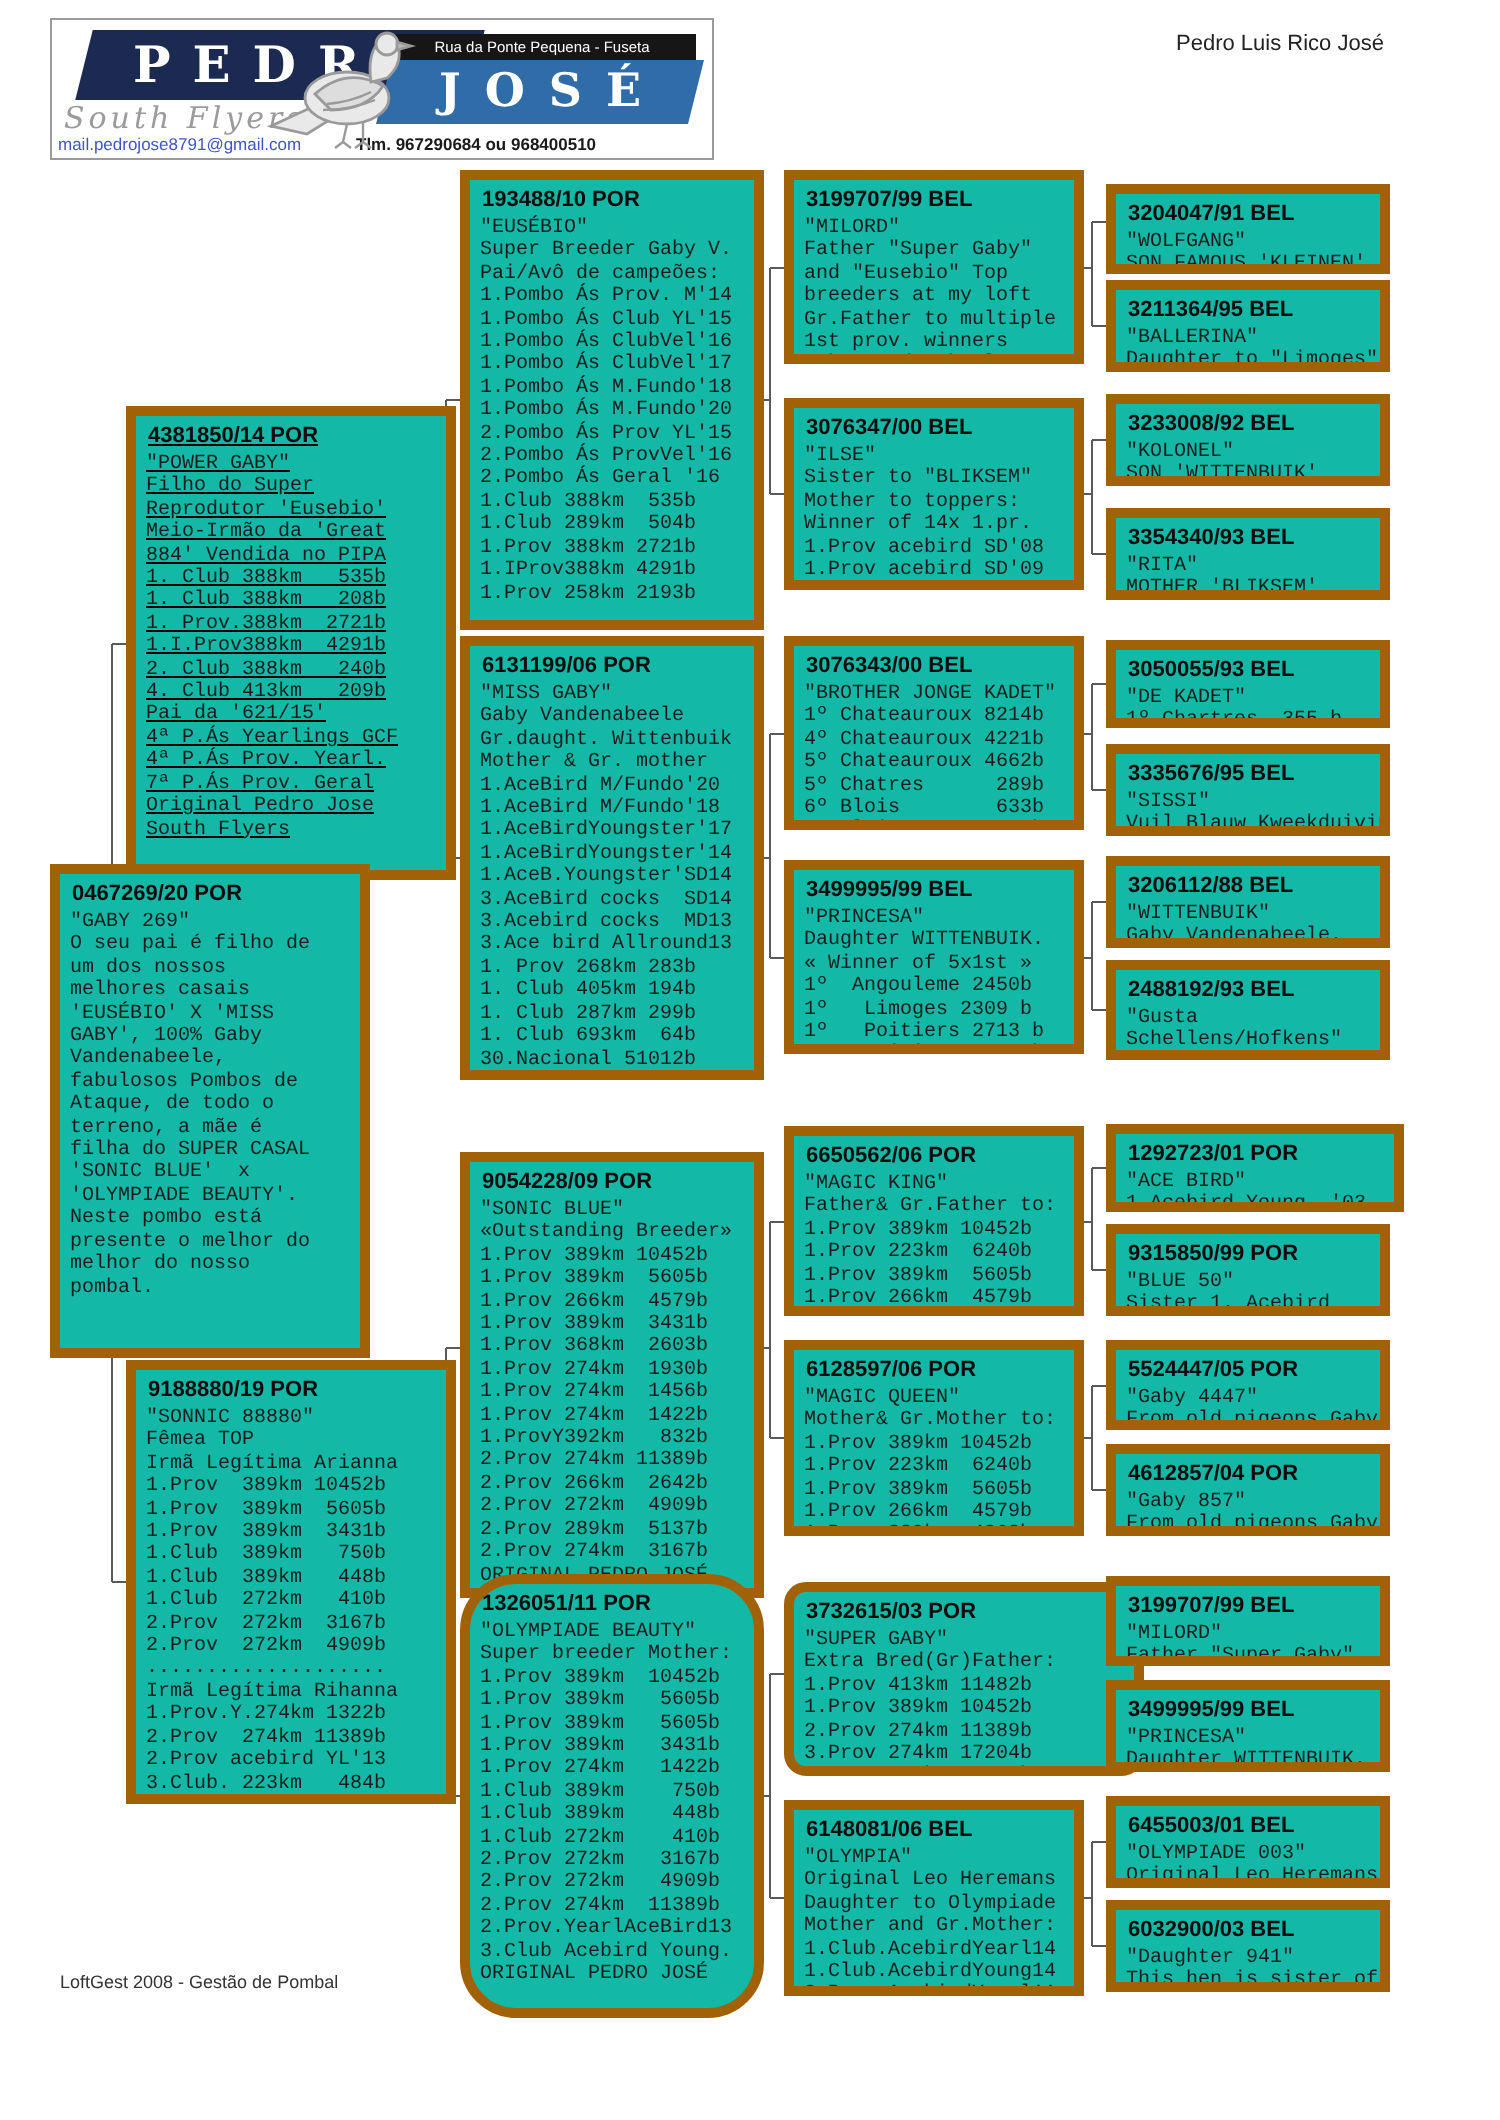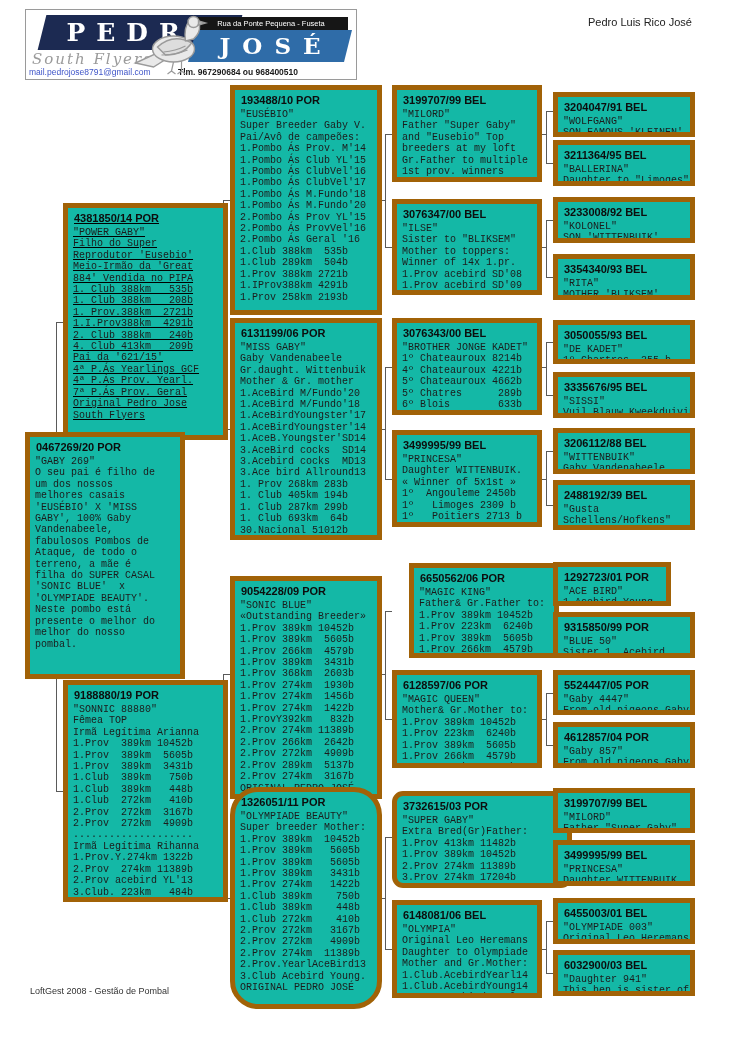--- a/index.html
+++ b/index.html
@@ -305,21 +305,21 @@
       <div class="pbox" style="left: 392px; top: 430px; width: 150px; height: 97px;">
     <div class="ring">3499995/99 BEL</div>
     <pre class="body">"PRINCESA"
 Daughter WITTENBUIK.
 « Winner of 5x1st »
 1º  Angouleme 2450b
 1º   Limoges 2309 b
 1º   Poitiers 2713 b
 2º   Poitiers 1435 b</pre>
   </div>
-      <div class="pbox" style="left: 392px; top: 563px; width: 150px; height: 95px; margin-left: 17px;">
+      <div class="pbox" style="left: 392px; top: 563px; width: 150px; height: 95px;">
     <div class="ring">6650562/06 POR</div>
     <pre class="body">"MAGIC KING"
 Father&amp; Gr.Father to:
 1.Prov 389km 10452b
 1.Prov 223km  6240b
 1.Prov 389km  5605b
 1.Prov 266km  4579b
 1.Prov 389km  4368b</pre>
   </div>
       <div class="pbox" style="left: 392px; top: 670px; width: 150px; height: 98px;">
@@ -381,25 +381,25 @@
     <div class="ring">3335676/95 BEL</div>
     <pre class="body">"SISSI"
 Vuil Blauw Kweekduivin</pre>
   </div>
       <div class="pbox" style="left: 553px; top: 428px; width: 142px; height: 46px;">
     <div class="ring">3206112/88 BEL</div>
     <pre class="body">"WITTENBUIK"
 Gaby Vandenabeele.</pre>
   </div>
       <div class="pbox" style="left: 553px; top: 480px; width: 142px; height: 50px;">
-    <div class="ring">2488192/39 BEL</div>
+    <div class="ring">2488192/93 BEL</div>
     <pre class="body">"Gusta
 Schellens/Hofkens"</pre>
   </div>
-      <div class="pbox" style="left: 553px; top: 562px; width: 118px; height: 44px;">
+      <div class="pbox" style="left: 553px; top: 562px; width: 149px; height: 44px;">
     <div class="ring">1292723/01 POR</div>
     <pre class="body">"ACE BIRD"
 1.Acebird Young. '03</pre>
   </div>
       <div class="pbox" style="left: 553px; top: 612px; width: 142px; height: 46px;">
     <div class="ring">9315850/99 POR</div>
     <pre class="body">"BLUE 50"
 Sister 1. Acebird</pre>
   </div>
       <div class="pbox" style="left: 553px; top: 670px; width: 142px; height: 45px;">

